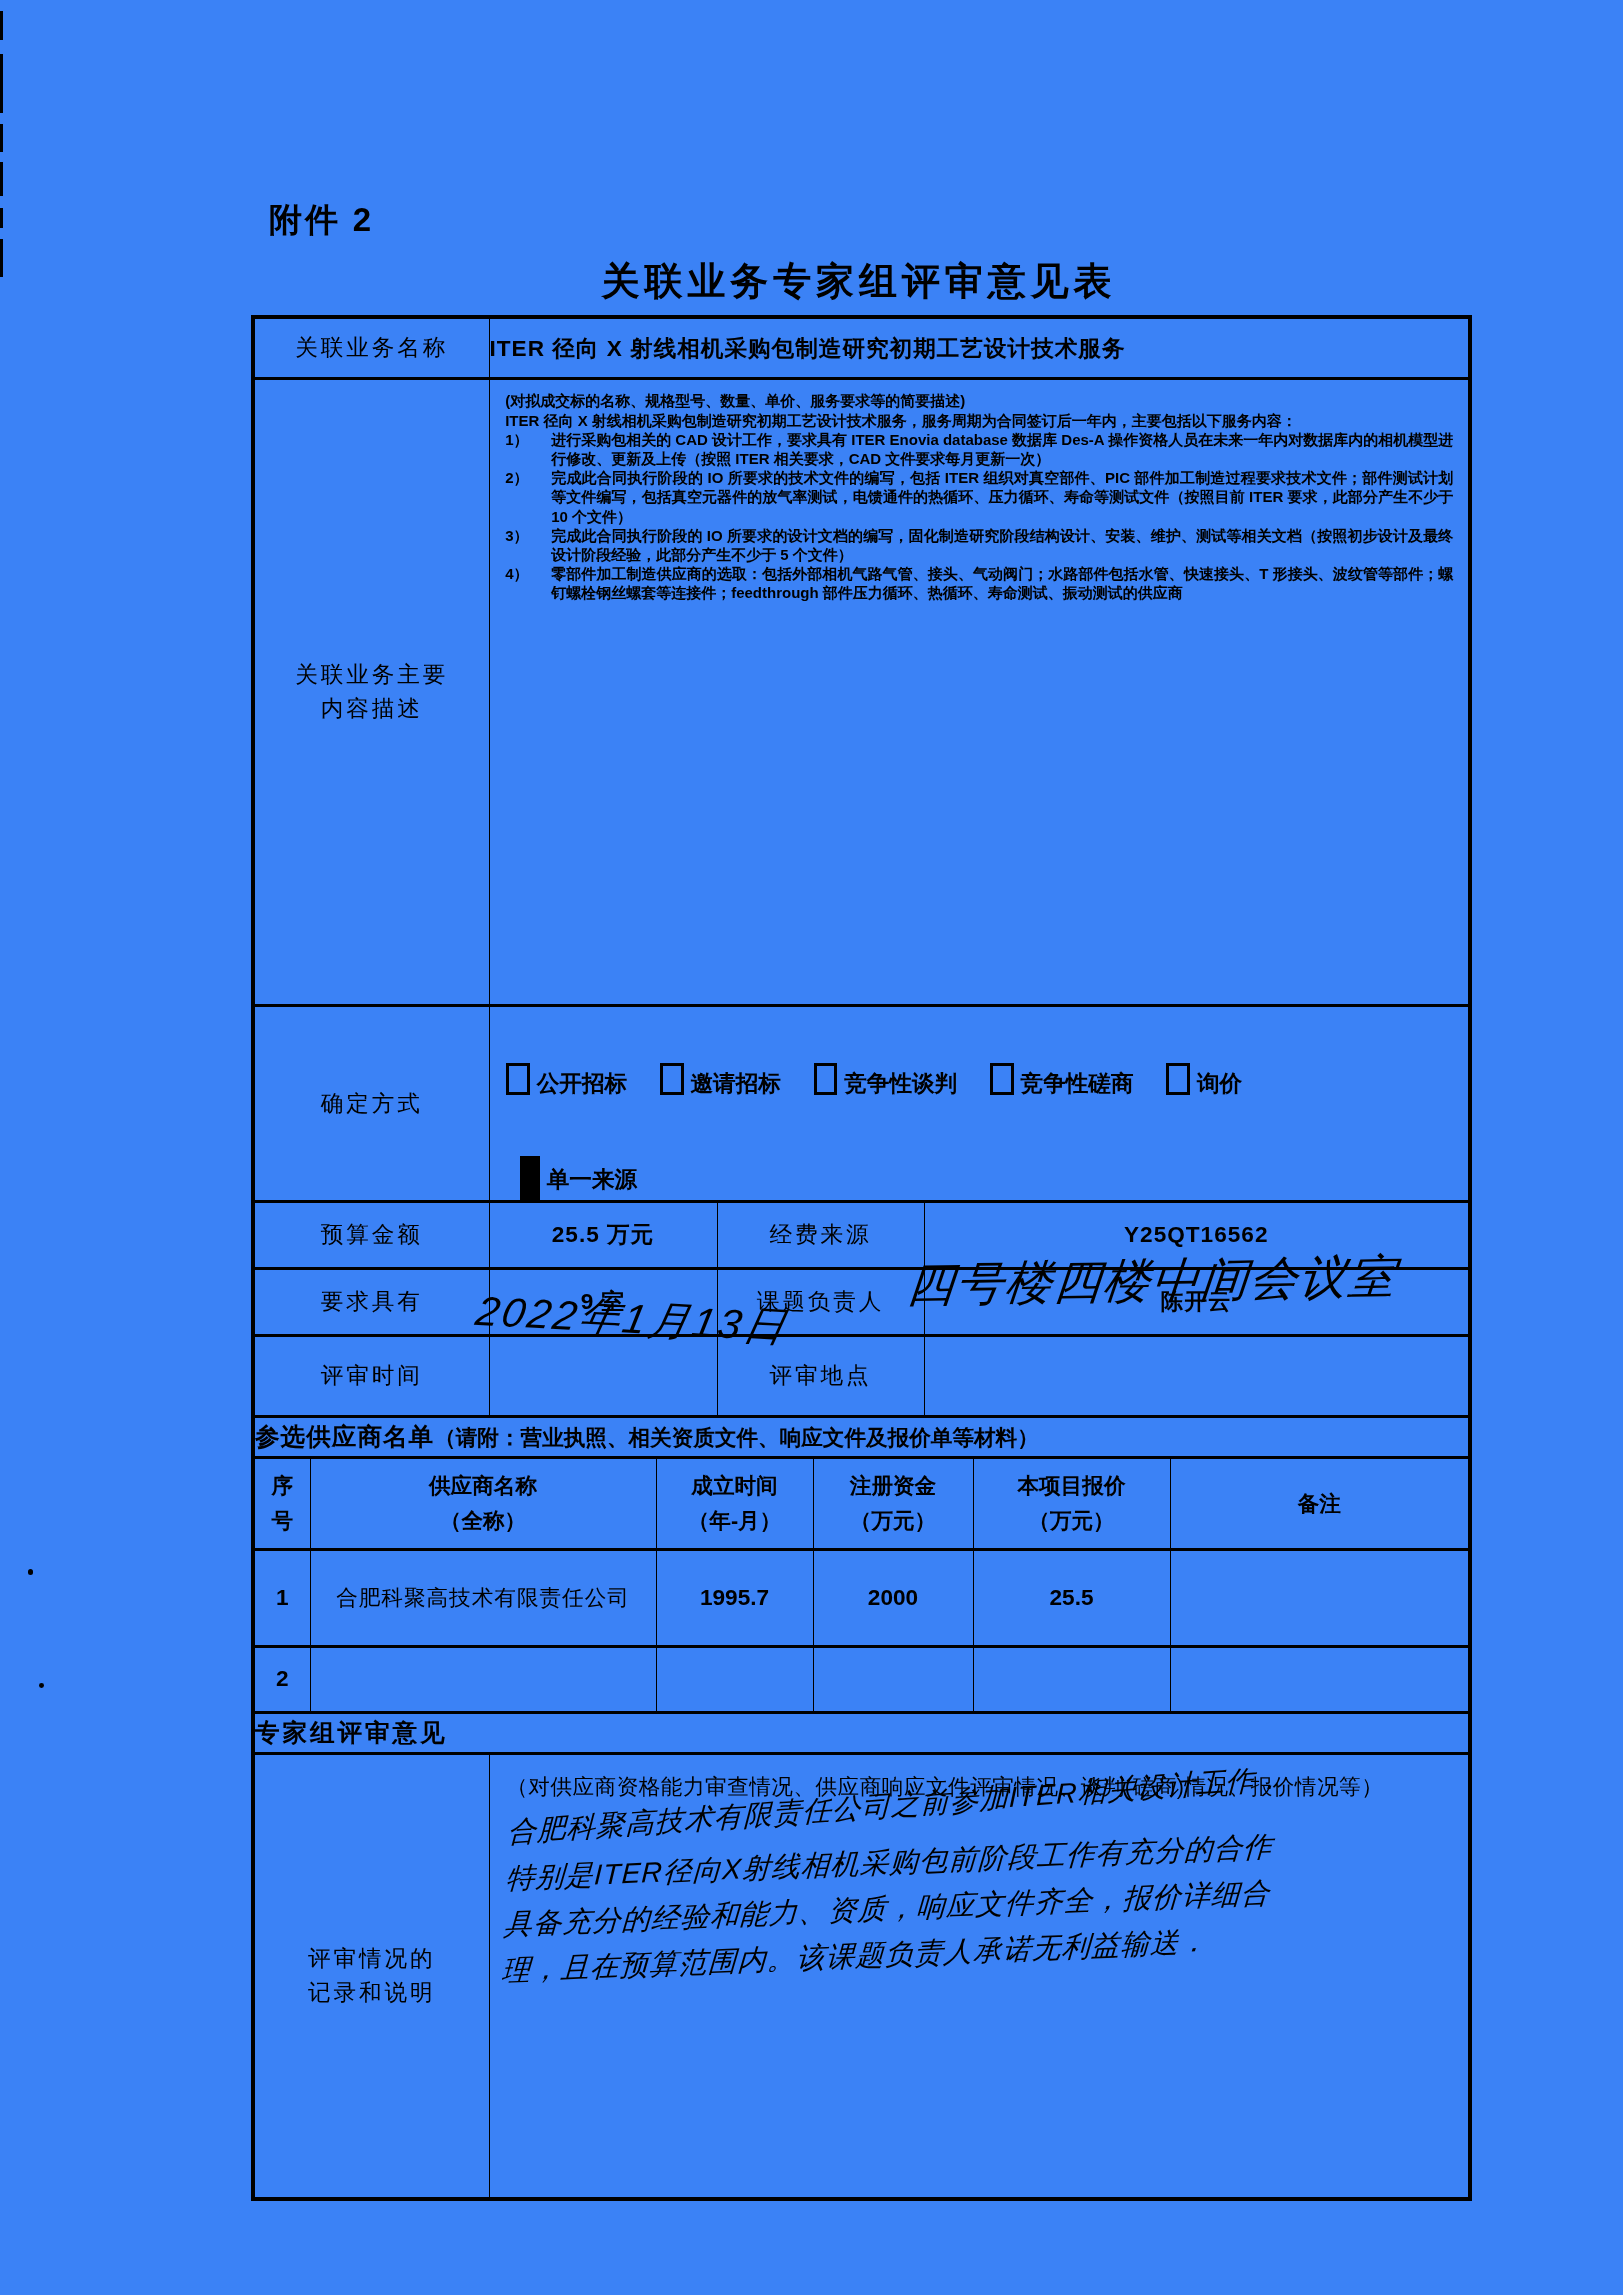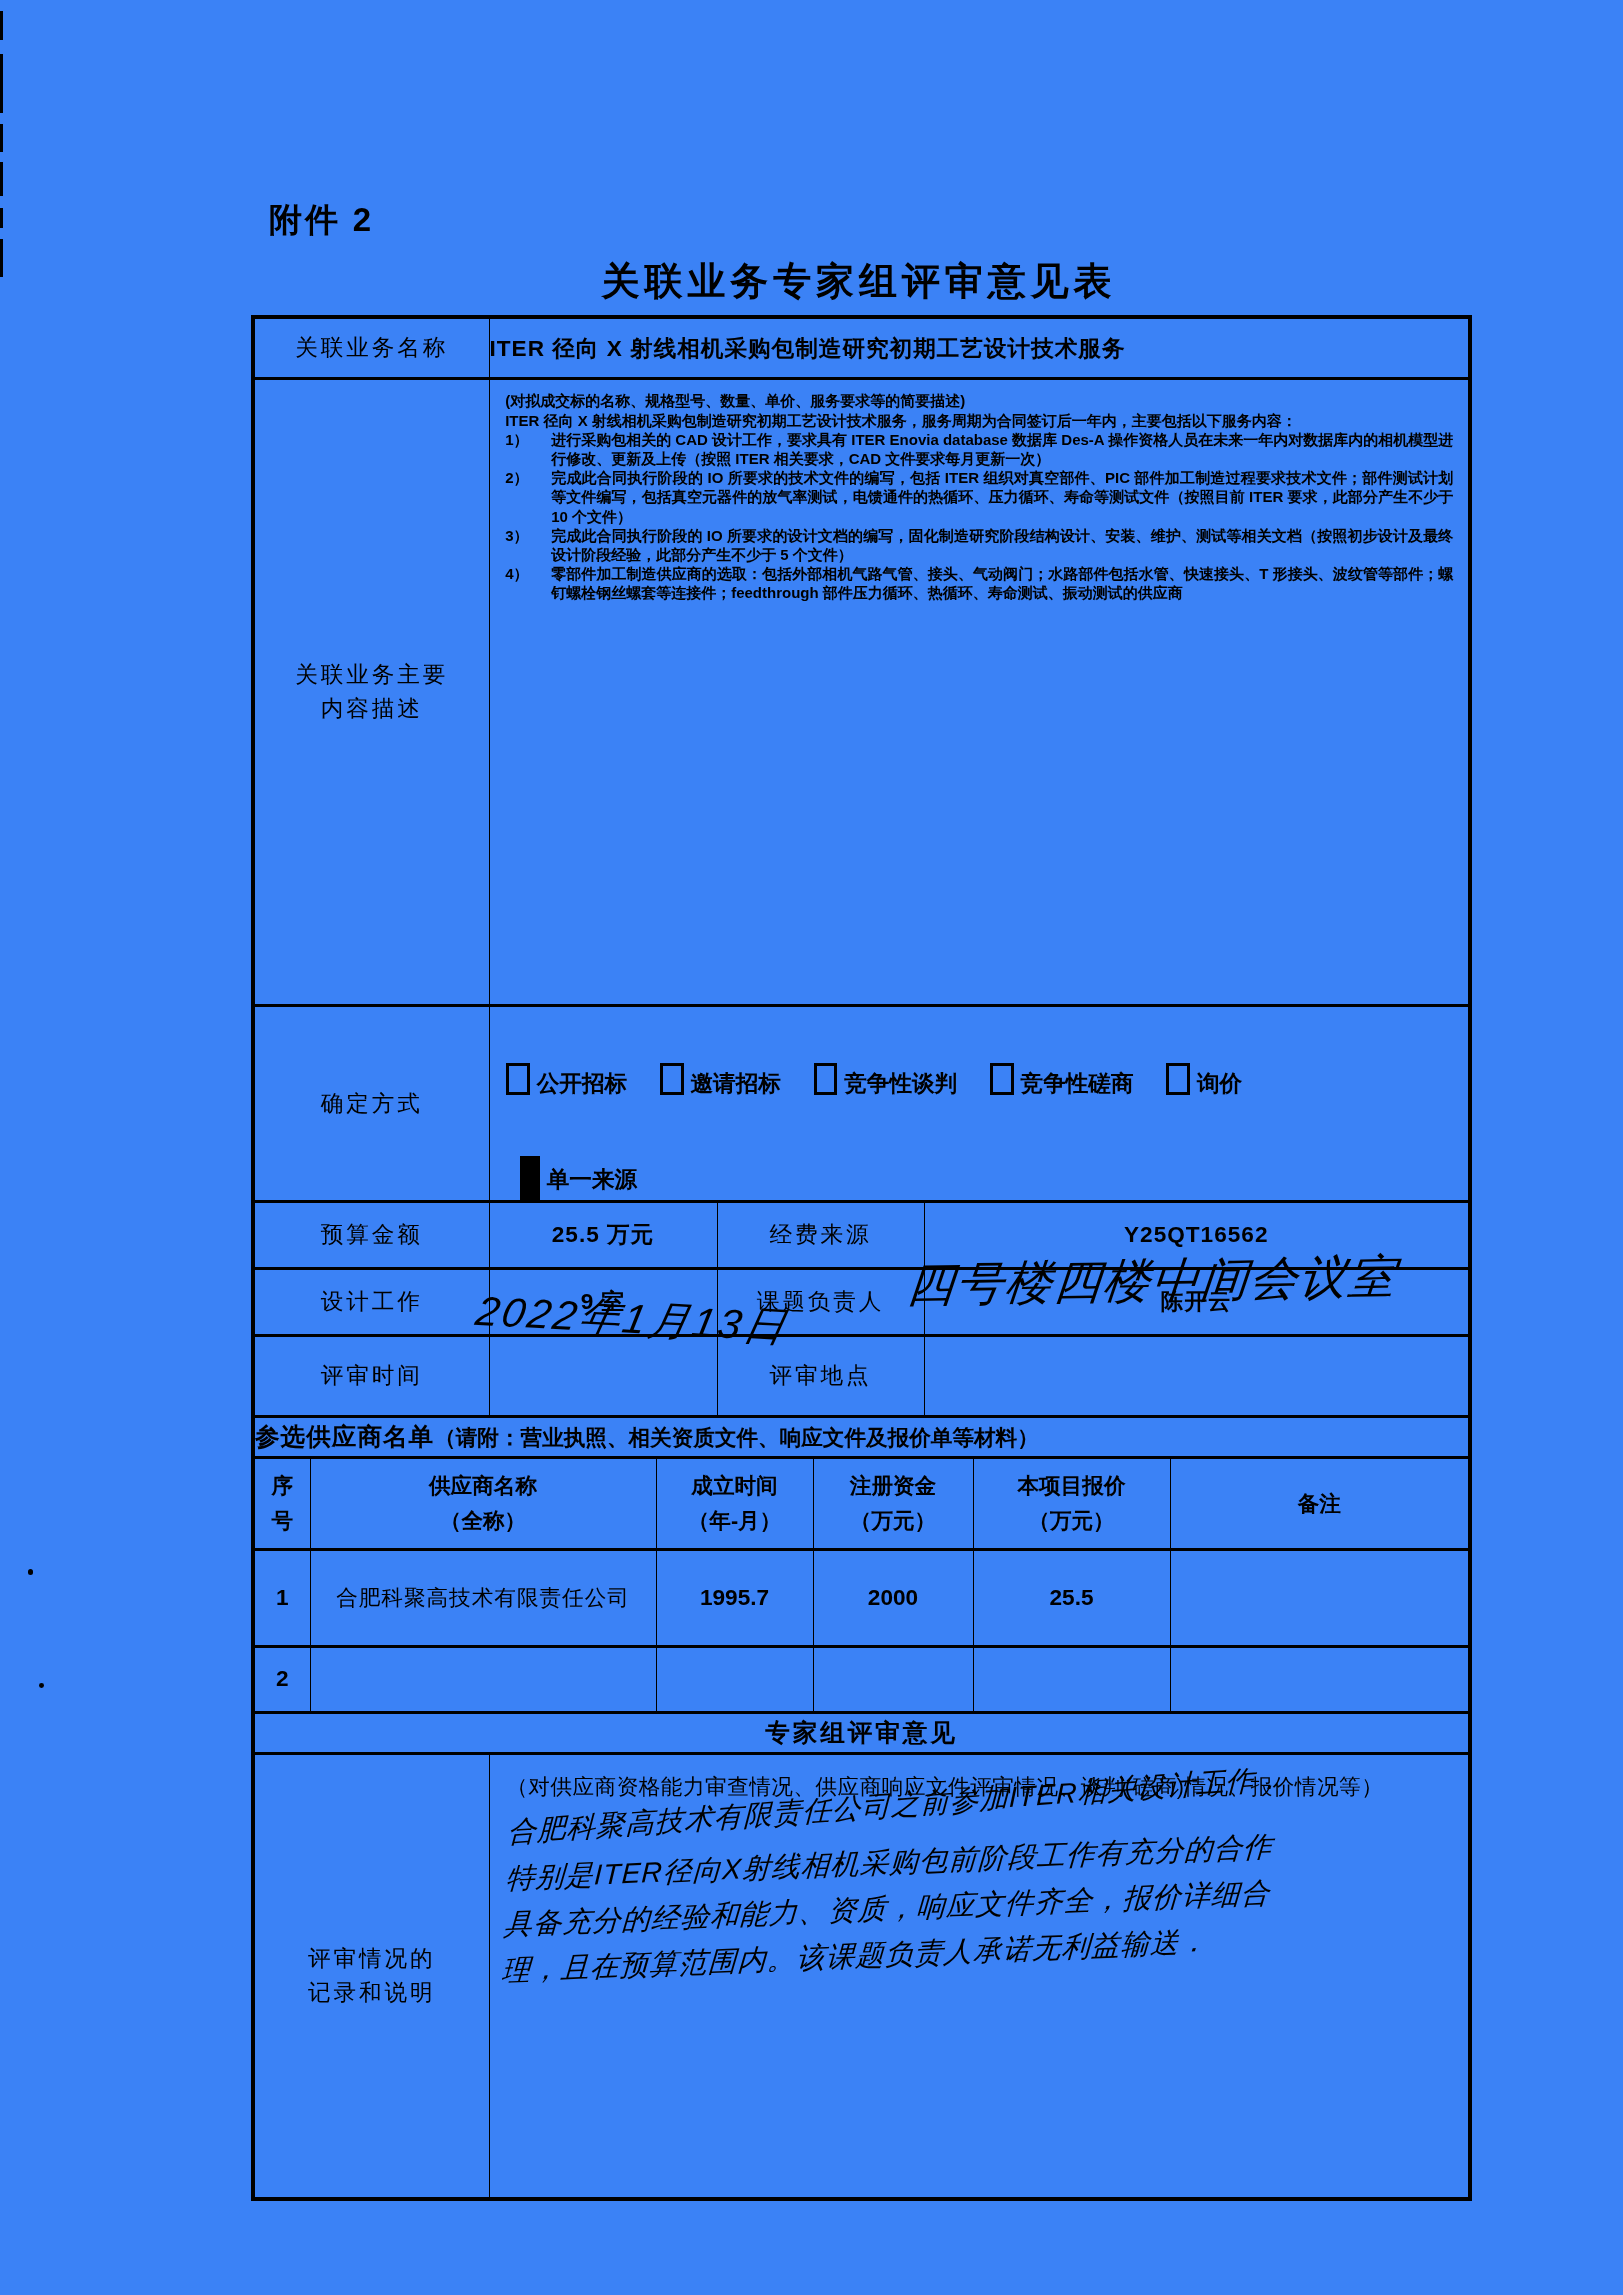--- a/index.html
+++ b/index.html
@@ -67,21 +67,21 @@
   .cb {
     display: inline-block; width: 17.7px; height: 26.5px;
     border: 3.4px solid #000; margin-right: 6.9px; vertical-align: -4.9px;
   }
   .cb.filled { background: #000; border: 0; width: 19.7px; height: 44px; vertical-align: -12.8px; }
   .optline2 { margin-top: 16.7px; padding-left: 14px; }
 
   .sec-cell { font-size: 22.6px; padding-left: 21.6px; }
   .sec-title { font-weight: bold; font-size: 24.6px; letter-spacing: 1px; }
   .sec-note { font-weight: bold; font-size: 21.6px; }
-  .sec-center { text-align: center; font-weight: bold; font-size: 24.6px; letter-spacing: 2.9px; padding-left: 0; }
+  .sec-center { text-align: left; font-weight: bold; font-size: 24.6px; letter-spacing: 2.9px; padding-left: 0; }
 
   .th { text-align: center; font-weight: bold; font-size: 21.6px; line-height: 1.65; }
   .sup-name { text-align: center; font-size: 21.6px; line-height: 1.6; letter-spacing: 1px; }
   .sup-num { text-align: center; font-size: 22.6px; font-weight: bold; }
 
   .opinion-cell { vertical-align: top; }
   .box-opinion { height: 427px; overflow: hidden; padding: 10.8px 16.7px 0 16.7px; }
   .op-note { font-size: 21.6px; line-height: 1.75; letter-spacing: 0.5px; }
 
   .hw { font-style: italic; }
@@ -188,21 +188,21 @@
     </tr>
 
     <tr class="r4">
       <td colspan="2" class="lbl">预算金额</td>
       <td colspan="2" class="val-center">25.5 万元</td>
       <td colspan="2" class="lbl">经费来源</td>
       <td colspan="3" class="val-center">Y25QT16562</td>
     </tr>
 
     <tr class="r5">
-      <td colspan="2" class="lbl">设计工作</td>
+      <td colspan="2" class="lbl">要求具有</td>
       <td colspan="2" class="val-center">9 室</td>
       <td colspan="2" class="lbl">课题负责人</td>
       <td colspan="3" class="val-center">陈开云</td>
     </tr>
 
     <tr class="r6">
       <td colspan="2" class="lbl">评审时间</td>
       <td colspan="2"></td>
       <td colspan="2" class="lbl">评审地点</td>
       <td colspan="3"></td>

